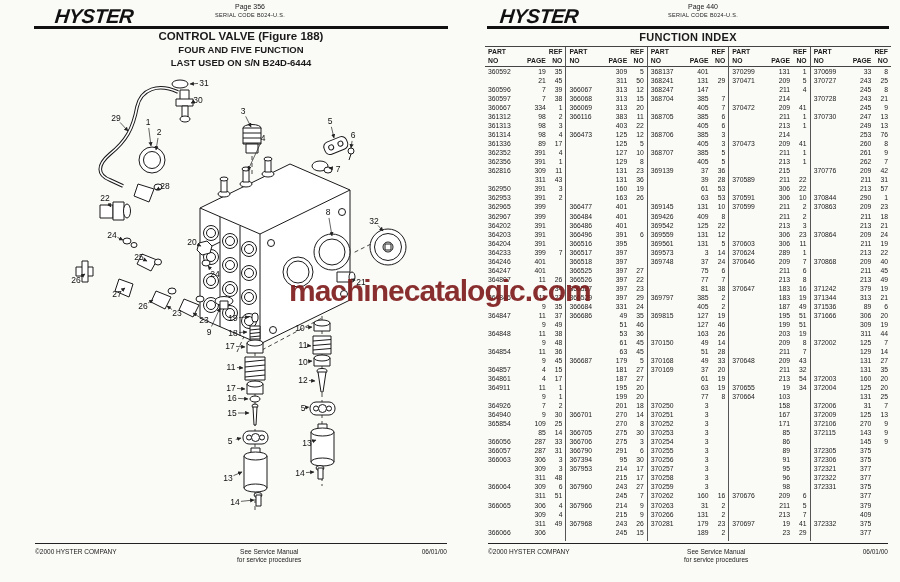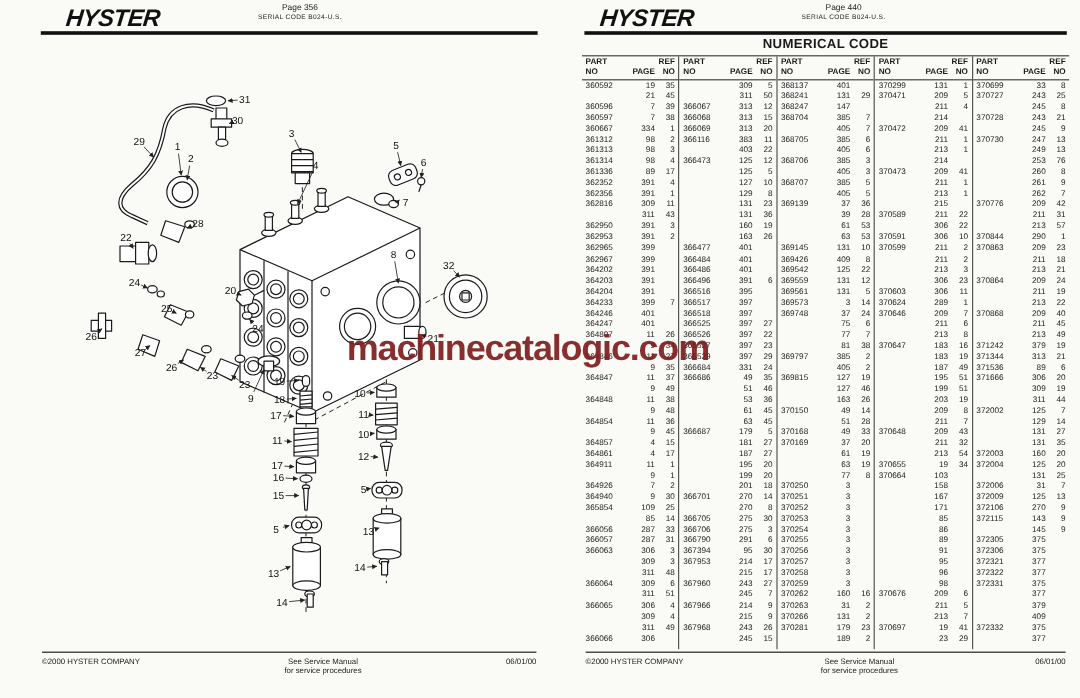--- a/index.html
+++ b/index.html
@@ -56,20 +56,25 @@
 
 <div id="canvas">
 
   <section class="page" id="page-left">
     <div class="logo">HYSTER</div>
     <div class="pageref">
       <div class="pnum">Page 356</div>
       <div class="serial">SERIAL CODE B024-U.S.</div>
     </div>
     <div class="toprule"></div>
+    <div class="titleblock">
+      <div class="t1">CONTROL VALVE (Figure 188)</div>
+      <div class="t2">FOUR AND FIVE FUNCTION</div>
+      <div class="t3">LAST USED ON S/N B24D-6444</div>
+    </div>
 
     <svg id="figure" viewBox="30 72 422 475">
       <defs>
         <marker id="arr" markerWidth="7" markerHeight="7" refX="5.5" refY="3" orient="auto">
           <path d="M0,0L6,3L0,6z" fill="#222"></path>
         </marker>
       </defs>
       <g stroke="#1a1a1a" fill="none" stroke-width="1" stroke-linejoin="round">
 
         <line class="dash" x1="255" y1="310" x2="255" y2="512"></line>
@@ -387,21 +392,21 @@
     </div>
   </section>
 
   <section class="page" id="page-right">
     <div class="logo">HYSTER</div>
     <div class="pageref">
       <div class="pnum">Page 440</div>
       <div class="serial">SERIAL CODE B024-U.S.</div>
     </div>
     <div class="toprule"></div>
-    <div class="idx-title">NUMERICAL CODE</div>
+    <div class="idx-title">FUNCTION INDEX</div>
 
     <div id="index-table">
         <div class="col-group">
           <div class="thead">
             <div class="trow">
               <span class="c-part">PART</span>
               <span class="c-page"></span>
               <span class="c-ref">REF</span>
             </div>
             <div class="trow">

